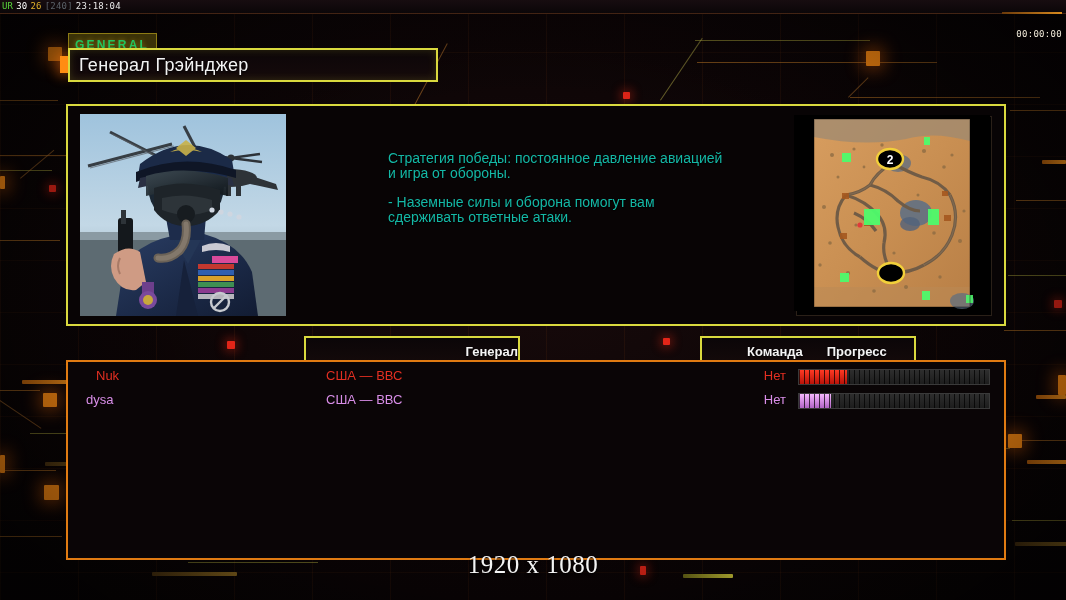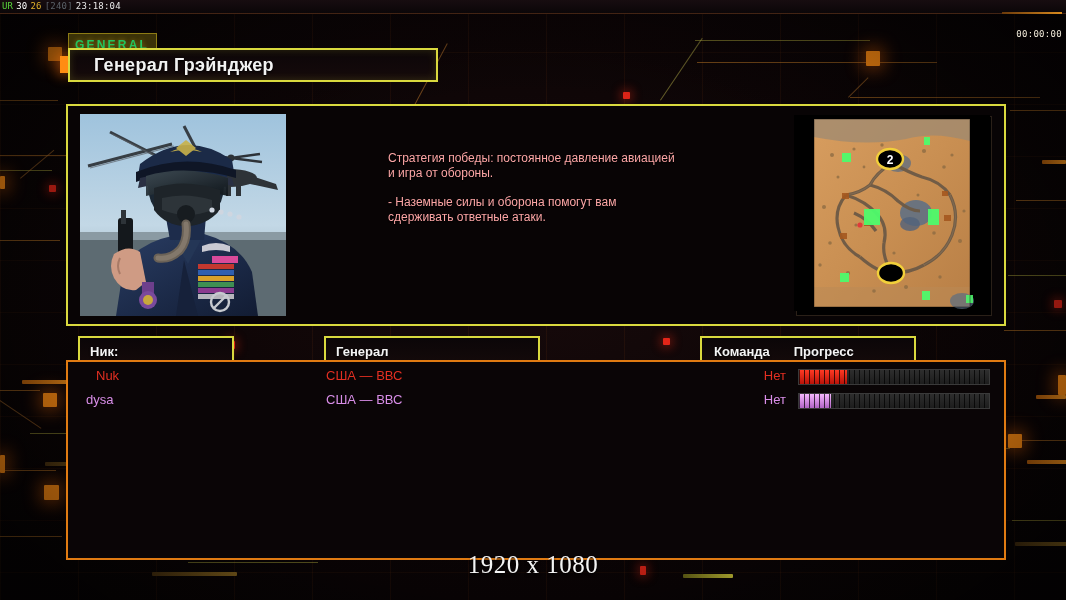--- a/index.html
+++ b/index.html
@@ -52,52 +52,52 @@
   .gen-tab{position:absolute;left:68px;top:33px;padding:1px 7px 2px 6px;
      background:#3b3208;border:1px solid #8d7c14;}
   .gen-tab span{font-size:12px;font-weight:bold;color:#22c55e;letter-spacing:2.2px;
      text-shadow:0 0 5px rgba(255,210,40,.45);}
 
   
   .title-box{position:absolute;left:68px;top:48px;width:366px;height:30px;
      background:linear-gradient(180deg,#0c0608,#150a0b);
      border:2px solid #d9d93e;box-shadow:0 0 8px rgba(200,200,50,.2) inset;
      display:flex;align-items:center;}
-  .title-box .t{padding-left:24px;font-size:18px;font-weight:bold;color:#f2f2f2;
+  .title-box .t{padding-left:9px;font-size:18px;font-weight:normal;color:#f2f2f2;
      letter-spacing:.3px;text-shadow:0 1px 2px #000;}
   .title-accent{position:absolute;left:60px;top:56px;width:9px;height:17px;background:#ff8c12;
      box-shadow:0 0 12px 3px rgba(255,110,10,.45);}
 
   
   .panel-main{position:absolute;left:66px;top:104px;width:936px;height:218px;
      background:#080405;border:2px solid #d9d93e;}
   .portrait{position:absolute;left:12px;top:8px;width:206px;height:202px;overflow:hidden;
      background:#0a0a12;}
   .portrait svg{display:block;}
 
-  .desc{position:absolute;left:320px;top:45px;width:430px;color:#fca5a5;
-     font-size:12px;line-height:15px;}
+  .desc{position:absolute;left:320px;top:45px;width:430px;color:#14b8a6;
+     font-size:14px;line-height:15px;}
   .desc p{margin:0 0 14px 0;white-space:pre-line;text-shadow:0 1px 1px #000;}
   .desc p:last-child{margin-bottom:0;}
 
   .map-frame{position:absolute;left:728px;top:10px;width:194px;height:198px;
      background:#000;border:1px solid #2a2018;padding:0;}
   .map-inner{position:absolute;left:727px;top:11px;width:196px;height:196px;}
 
   
   .hdr{position:absolute;height:26px;background:linear-gradient(180deg,#0b0608,#140a0a);
      border:2px solid #d9d93e;border-bottom:3px solid #e07b12;display:flex;align-items:center;}
   .hdr .lbl{font-size:13px;font-weight:bold;color:#f4f4f4;text-shadow:0 1px 2px #000;}
 
   .hdr-nick{left:78px;top:336px;width:152px;}
   .hdr-nick .lbl{padding-left:10px;}
-  .hdr-gen{left:324px;top:336px;width:212px;}
+  .hdr-gen{left:304px;top:336px;width:212px;justify-content:flex-end;}
   .hdr-gen .lbl{padding-left:10px;}
   .hdr-team{left:700px;top:336px;width:212px;}
-  .hdr-team .lbl{padding-left:12px;}
+  .hdr-team .lbl{padding-left:24px;margin-left:21px;}
   .hdr-team .lbl2{padding-left:24px;font-size:13px;font-weight:bold;color:#f4f4f4;text-shadow:0 1px 2px #000;}
 
   .panel-list{position:absolute;left:66px;top:360px;width:936px;height:196px;
      background:#0a0506;border:2px solid #e07b12;}
 
   .prow{position:absolute;left:0;width:936px;height:24px;}
   .prow .nick{position:absolute;left:18px;top:0;font-size:13px;line-height:24px;}
   .prow .gnl {position:absolute;left:258px;top:0;font-size:13px;line-height:24px;}
   .prow .team{position:absolute;left:662px;top:0;width:56px;text-align:right;font-size:13px;line-height:24px;}
   .prow .pw{position:absolute;left:730px;top:5px;width:190px;height:14px;
@@ -398,23 +398,20 @@
         <text x="96" y="49" font-family="Liberation Sans, sans-serif" font-size="12" font-weight="bold" fill="#ffffff" text-anchor="middle">2</text>
       </g>
       <ellipse cx="97" cy="158" rx="13" ry="10" fill="#000" stroke="#f2d03a" stroke-width="2.4"></ellipse>
 
       <circle cx="66" cy="110" r="2.6" fill="#e03a3a"></circle>
 
       <rect x="20" y="4" width="156" height="188" fill="none" stroke="#000" stroke-width="1" opacity=".4"></rect>
     </svg>
   </div>
 
-  <div class="hdr hdr-nick">
-    <div class="lbl">Ник:</div>
-  </div>
   <div class="hdr hdr-gen">
     <div class="lbl">Генерал</div>
   </div>
   <div class="hdr hdr-team">
     <div class="lbl">Команда</div>
     <div class="lbl2">Прогресс</div>
   </div>
 
   <div class="panel-list">
 

